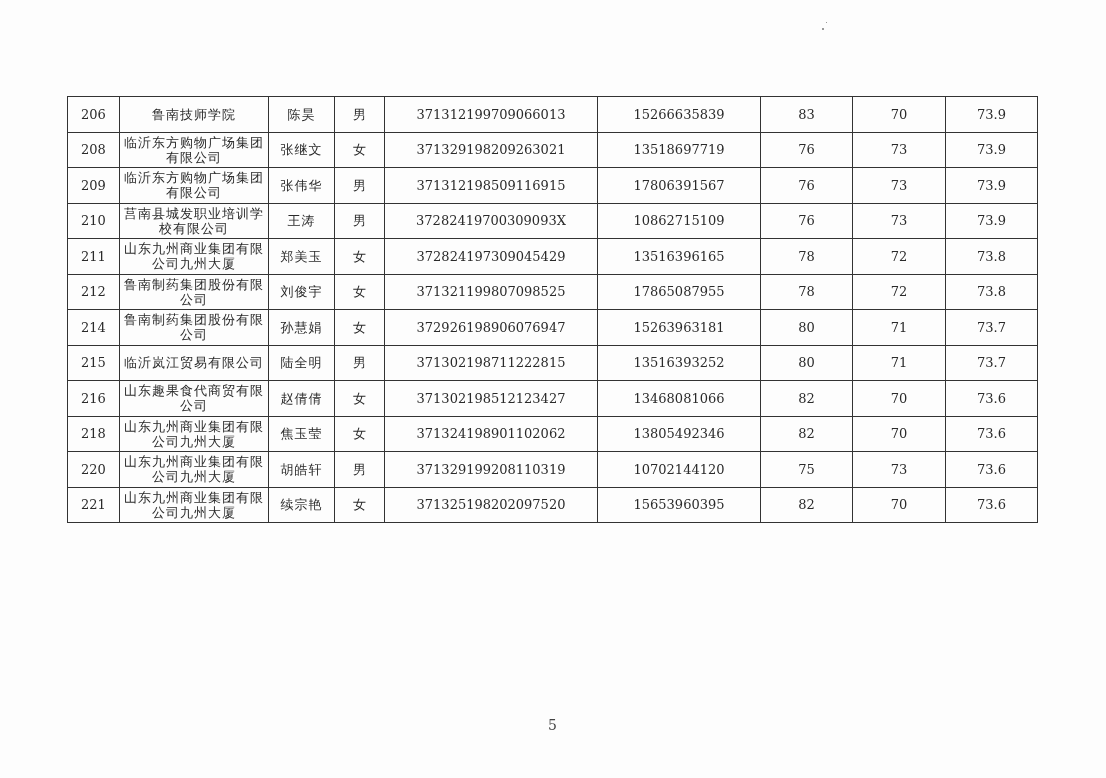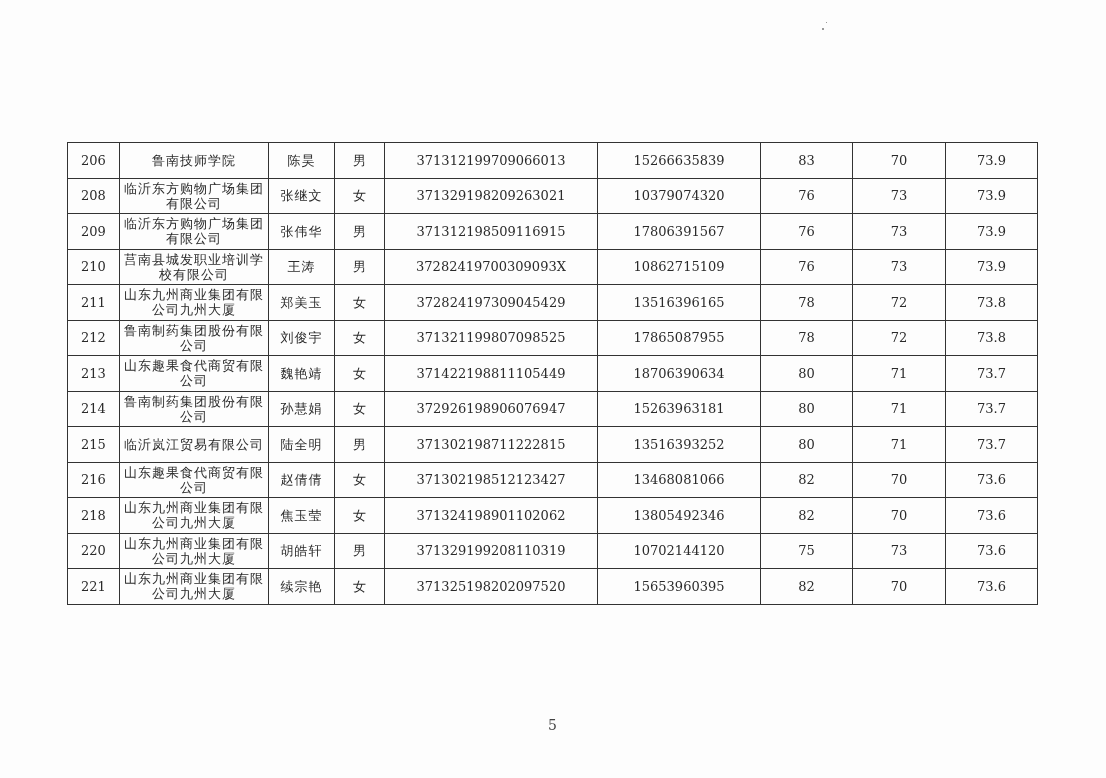--- a/index.html
+++ b/index.html
@@ -1,20 +1,20 @@
 <!DOCTYPE html>
 <html><head>
 <meta charset="utf-8">
 <style>
   html, body { margin: 0; padding: 0; background: #ffffff; }
   body { width: 1106px; height: 778px; position: relative; overflow: hidden;
          font-family: "DejaVu Serif", "Liberation Serif", serif; color: #222; }
   .page { position: absolute; left: 0; top: 0; width: 1106px; height: 778px; background: #fdfdfd; }
   table.roster { position: absolute; left: 67px; top: 96px; border-collapse: collapse;
-                 table-layout: fixed; width: 970px; margin-top: 46px; }
+                 table-layout: fixed; width: 970px; }
   table.roster td { border: 1.5px solid #333; height: 34.5px; padding: 0; text-align: center;
                     vertical-align: middle; font-size: 13px; line-height: 15px; color: #2a2a2a; }
   td.c-no   { width: 51px;  font-size: 13px; }
   td.c-org  { width: 148px; font-size: 13.5px; letter-spacing: 1px; padding: 0 4px; line-height: 16px; }
   td.c-name { width: 65px;  font-size: 14px; letter-spacing: 1px; }
   td.c-sex  { width: 49px;  font-size: 14px; }
   td.c-id   { width: 212px; font-size: 13px; }
   td.c-tel  { width: 162px; font-size: 13px; }
   td.c-s1   { width: 91px;  font-size: 14px; }
   td.c-s2   { width: 92px;  font-size: 14px; }
@@ -42,21 +42,21 @@
           <td class="c-s1">83</td>
           <td class="c-s2">70</td>
           <td class="c-tot">73.9</td>
         </tr>
         <tr>
           <td class="c-no">208</td>
           <td class="c-org"><span class="org-text">临沂东方购物广场集团有限公司</span></td>
           <td class="c-name">张继文</td>
           <td class="c-sex">女</td>
           <td class="c-id">371329198209263021</td>
-          <td class="c-tel">10379074320</td>
+          <td class="c-tel">13518697719</td>
           <td class="c-s1">76</td>
           <td class="c-s2">73</td>
           <td class="c-tot">73.9</td>
         </tr>
         <tr>
           <td class="c-no">209</td>
           <td class="c-org"><span class="org-text">临沂东方购物广场集团有限公司</span></td>
           <td class="c-name">张伟华</td>
           <td class="c-sex">男</td>
           <td class="c-id">371312198509116915</td>
@@ -90,31 +90,20 @@
         <tr>
           <td class="c-no">212</td>
           <td class="c-org"><span class="org-text">鲁南制药集团股份有限公司</span></td>
           <td class="c-name">刘俊宇</td>
           <td class="c-sex">女</td>
           <td class="c-id">371321199807098525</td>
           <td class="c-tel">17865087955</td>
           <td class="c-s1">78</td>
           <td class="c-s2">72</td>
           <td class="c-tot">73.8</td>
-        </tr>
-        <tr>
-          <td class="c-no">213</td>
-          <td class="c-org"><span class="org-text">山东趣果食代商贸有限公司</span></td>
-          <td class="c-name">魏艳靖</td>
-          <td class="c-sex">女</td>
-          <td class="c-id">371422198811105449</td>
-          <td class="c-tel">18706390634</td>
-          <td class="c-s1">80</td>
-          <td class="c-s2">71</td>
-          <td class="c-tot">73.7</td>
         </tr>
         <tr>
           <td class="c-no">214</td>
           <td class="c-org"><span class="org-text">鲁南制药集团股份有限公司</span></td>
           <td class="c-name">孙慧娟</td>
           <td class="c-sex">女</td>
           <td class="c-id">372926198906076947</td>
           <td class="c-tel">15263963181</td>
           <td class="c-s1">80</td>
           <td class="c-s2">71</td>

